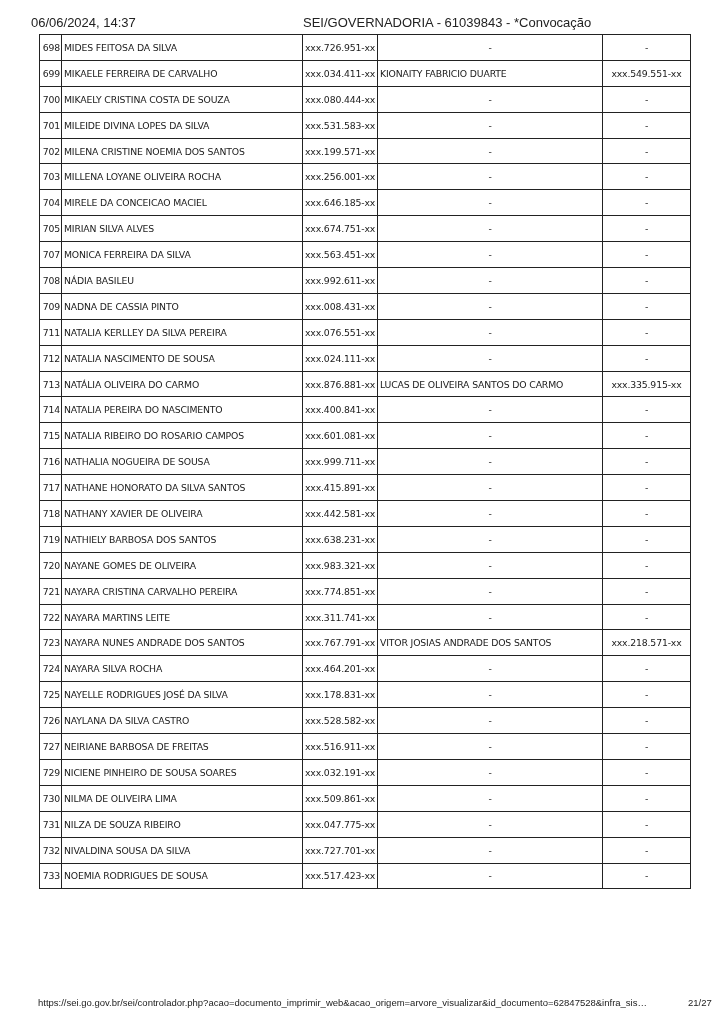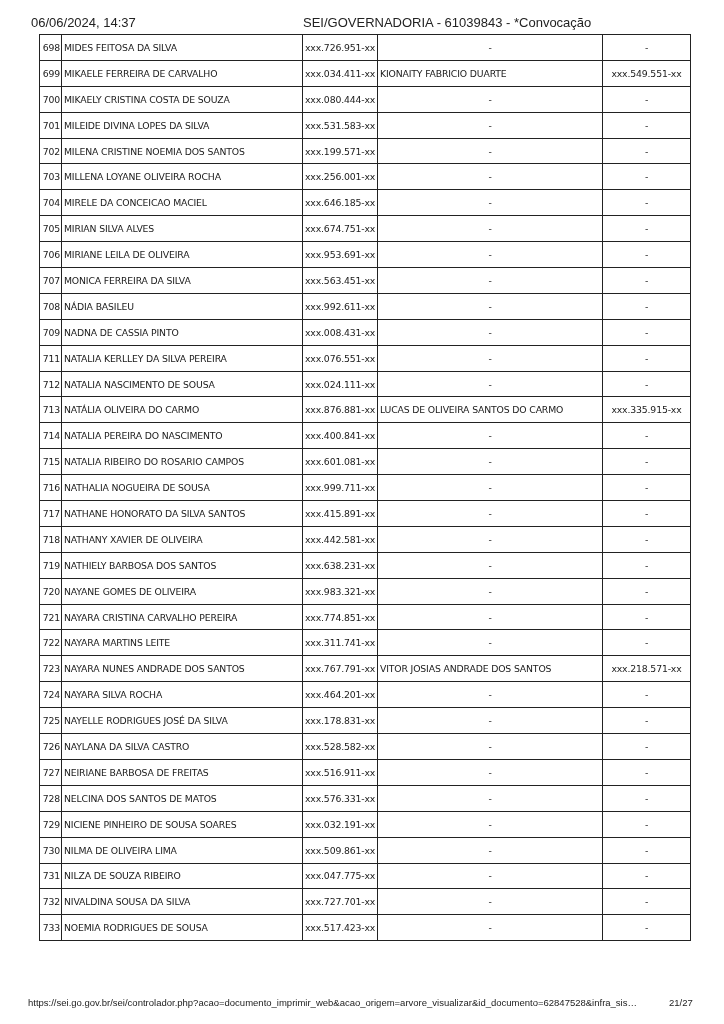--- a/index.html
+++ b/index.html
@@ -1,22 +1,22 @@
 <!DOCTYPE html>
 <html><head>
 <meta charset="utf-8">
 <style>
   html, body { margin:0; padding:0; background:#fff; }
   body { width:724px; height:1024px; position:relative; overflow:hidden; font-family:"Liberation Sans", sans-serif; color:#111; }
   .hdr { position:absolute; top:15px; font-size:13px; color:#222; white-space:nowrap; }
   .hdr-date { left:31px; }
   .hdr-title { left:303px; }
   .ftr { position:absolute; top:997px; font-size:9.5px; color:#222; white-space:nowrap; }
-  .ftr-url { left:28px; }
-  .ftr-page { left:669px; }
+  .ftr-url { left:38px; }
+  .ftr-page { left:688px; }
   table { position:absolute; left:39px; top:34px; width:651px; border-collapse:collapse; table-layout:fixed; }
   td { border:1.2px solid #222; height:24.9px; padding:0 2px; font-family:"DejaVu Sans", sans-serif; font-size:9.3px; white-space:nowrap; overflow:hidden; letter-spacing:-0.15px; color:#1a1a1a; }
   td.num { padding:0 1px; text-align:right; }
   td.center { text-align:center; }
   col.c1 { width:22px; } col.c2 { width:241px; } col.c3 { width:75px; } col.c4 { width:225px; } col.c5 { width:88px; }
 </style>
 </head>
 <body>
 
 <div class="hdr hdr-date">06/06/2024, 14:37</div>
@@ -81,27 +81,20 @@
         <td class="center">-</td>
       </tr>
       <tr>
         <td class="num">705</td>
         <td>MIRIAN SILVA ALVES</td>
         <td>xxx.674.751-xx</td>
         <td class="center">-</td>
         <td class="center">-</td>
       </tr>
       <tr>
-        <td class="num">706</td>
-        <td>MIRIANE LEILA DE OLIVEIRA</td>
-        <td>xxx.953.691-xx</td>
-        <td class="center">-</td>
-        <td class="center">-</td>
-      </tr>
-      <tr>
         <td class="num">707</td>
         <td>MONICA FERREIRA DA SILVA</td>
         <td>xxx.563.451-xx</td>
         <td class="center">-</td>
         <td class="center">-</td>
       </tr>
       <tr>
         <td class="num">708</td>
         <td>NÁDIA BASILEU</td>
         <td>xxx.992.611-xx</td>
@@ -228,27 +221,20 @@
         <td class="center">-</td>
       </tr>
       <tr>
         <td class="num">727</td>
         <td>NEIRIANE BARBOSA DE FREITAS</td>
         <td>xxx.516.911-xx</td>
         <td class="center">-</td>
         <td class="center">-</td>
       </tr>
       <tr>
-        <td class="num">728</td>
-        <td>NELCINA DOS SANTOS DE MATOS</td>
-        <td>xxx.576.331-xx</td>
-        <td class="center">-</td>
-        <td class="center">-</td>
-      </tr>
-      <tr>
         <td class="num">729</td>
         <td>NICIENE PINHEIRO DE SOUSA SOARES</td>
         <td>xxx.032.191-xx</td>
         <td class="center">-</td>
         <td class="center">-</td>
       </tr>
       <tr>
         <td class="num">730</td>
         <td>NILMA DE OLIVEIRA LIMA</td>
         <td>xxx.509.861-xx</td>

